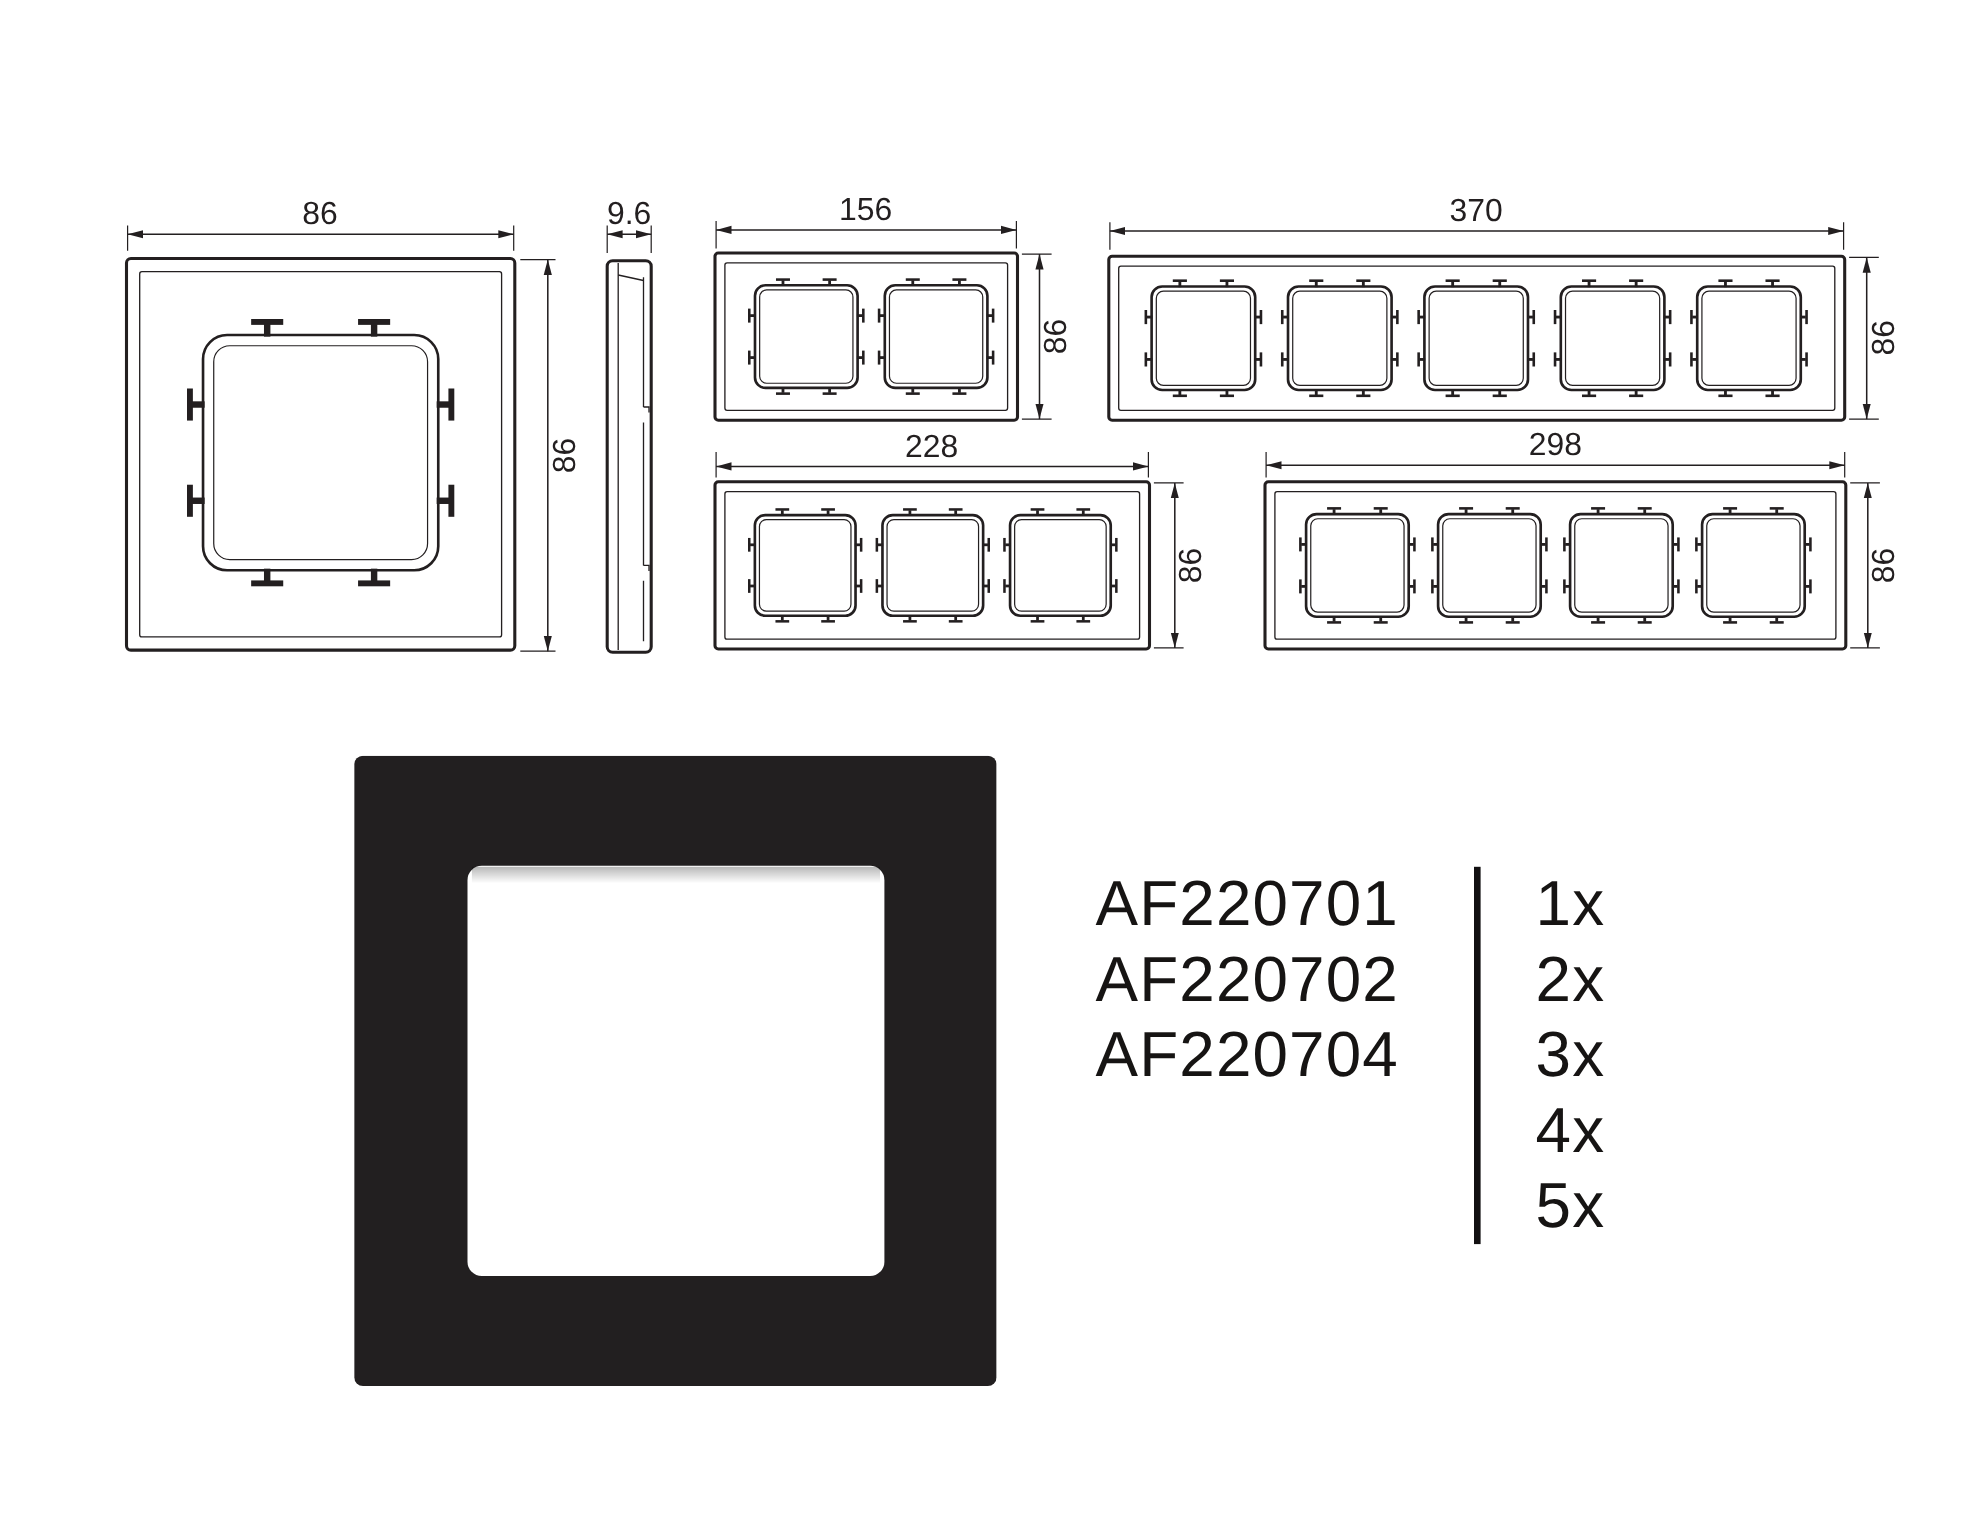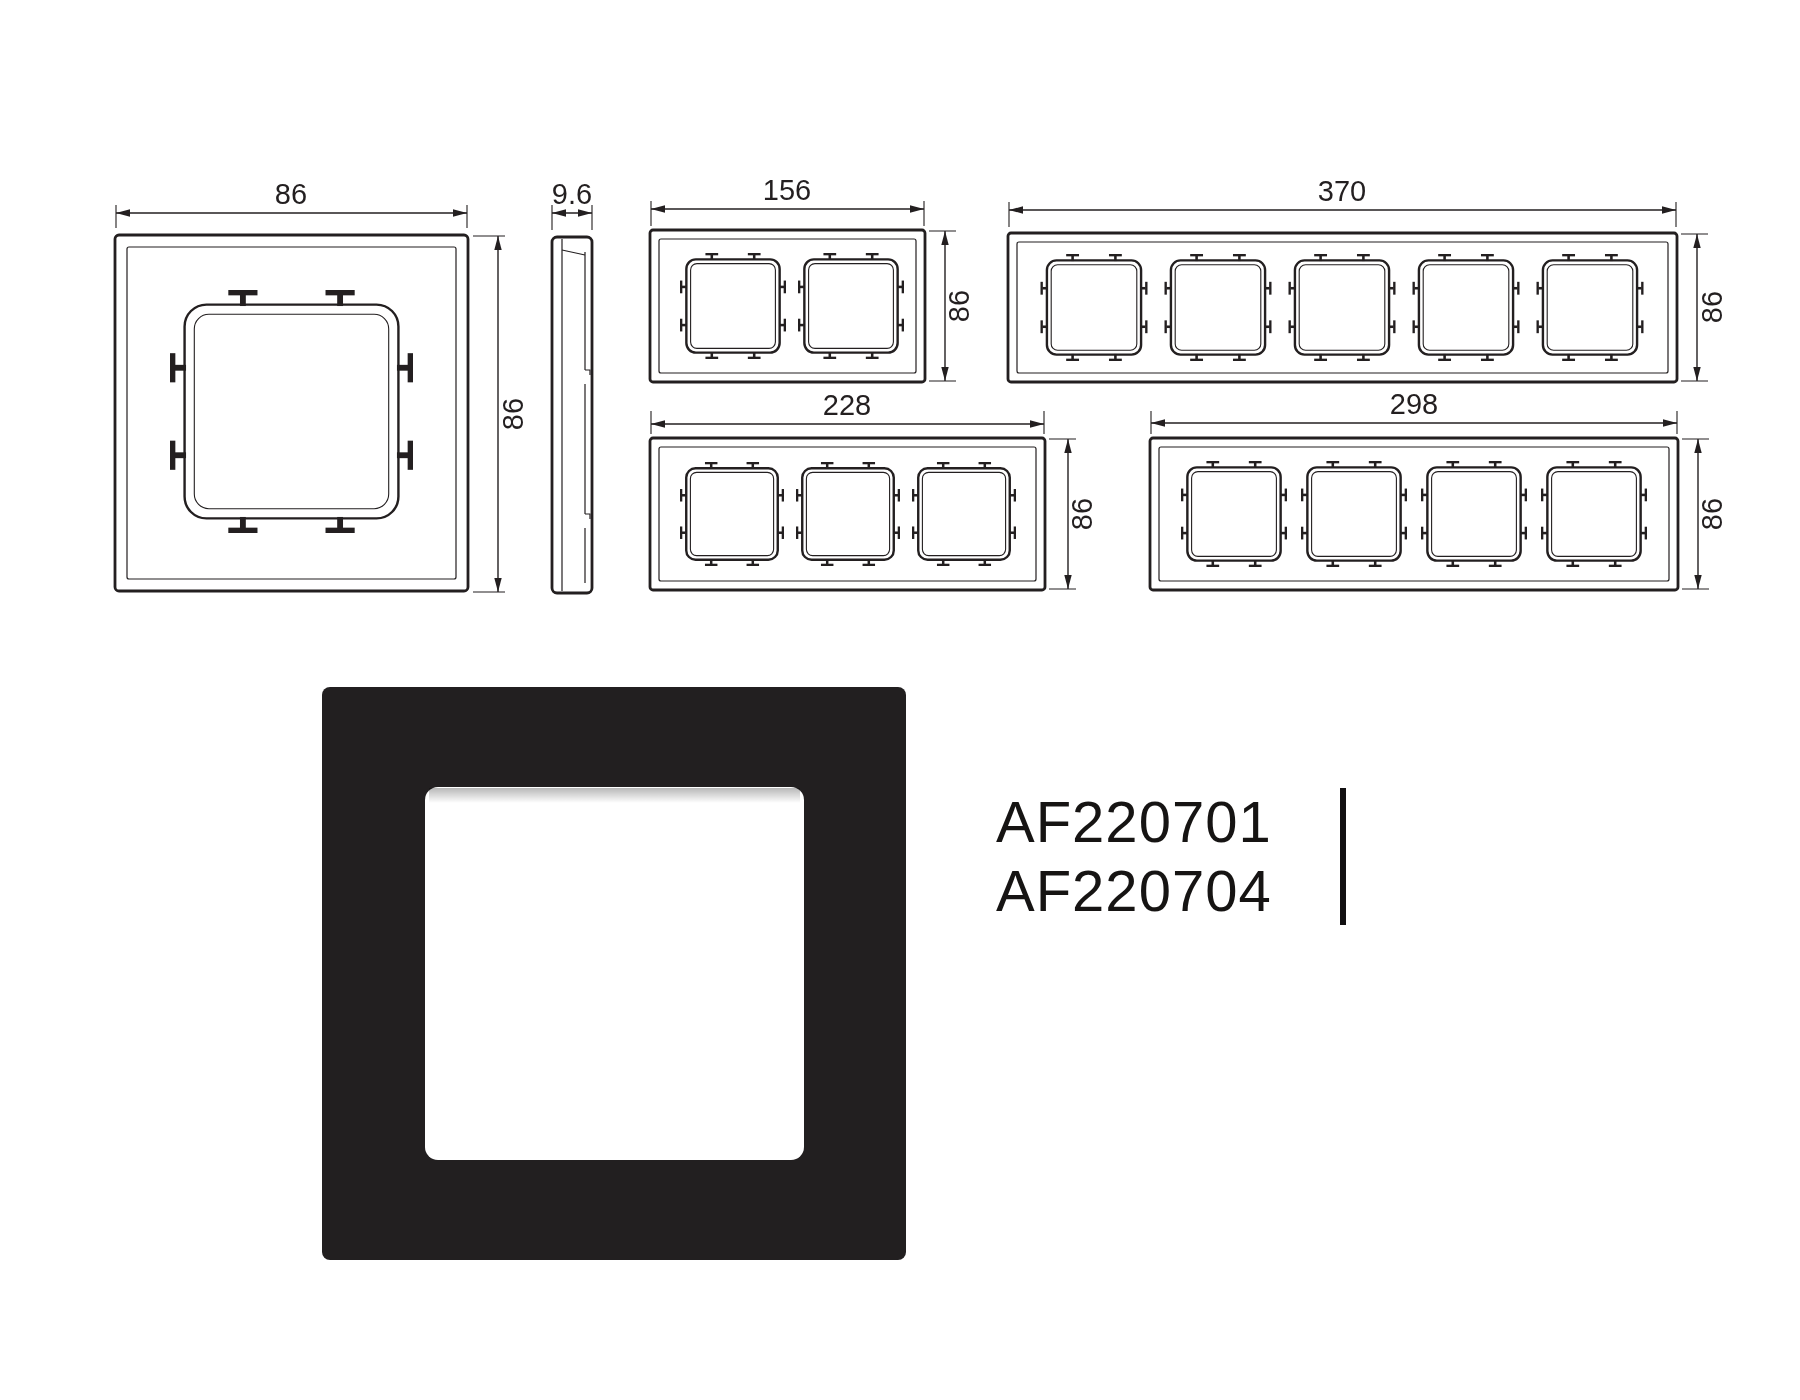--- a/index.html
+++ b/index.html
@@ -179,16 +179,24 @@
     </linearGradient>
   </defs>
   <rect x="0" y="0" width="584" height="573" rx="8" fill="#221f20"></rect>
   <rect x="103" y="100" width="379" height="373" rx="13" fill="#ffffff"></rect>
   <rect x="107" y="101" width="371" height="15" fill="url(#winShade)"></rect>
 </svg>
 
 <div class="part-list">
   <div class="codes-col">
     <div class="code-row">AF220701</div>
+    <div class="code-row">AF220702</div>
     <div class="code-row">AF220704</div>
   </div>
   <div class="list-divider"></div>
+  <div class="qty-col">
+    <div class="qty-row">1x</div>
+    <div class="qty-row">2x</div>
+    <div class="qty-row">3x</div>
+    <div class="qty-row">4x</div>
+    <div class="qty-row">5x</div>
+  </div>
 </div>
 
 </body></html>

